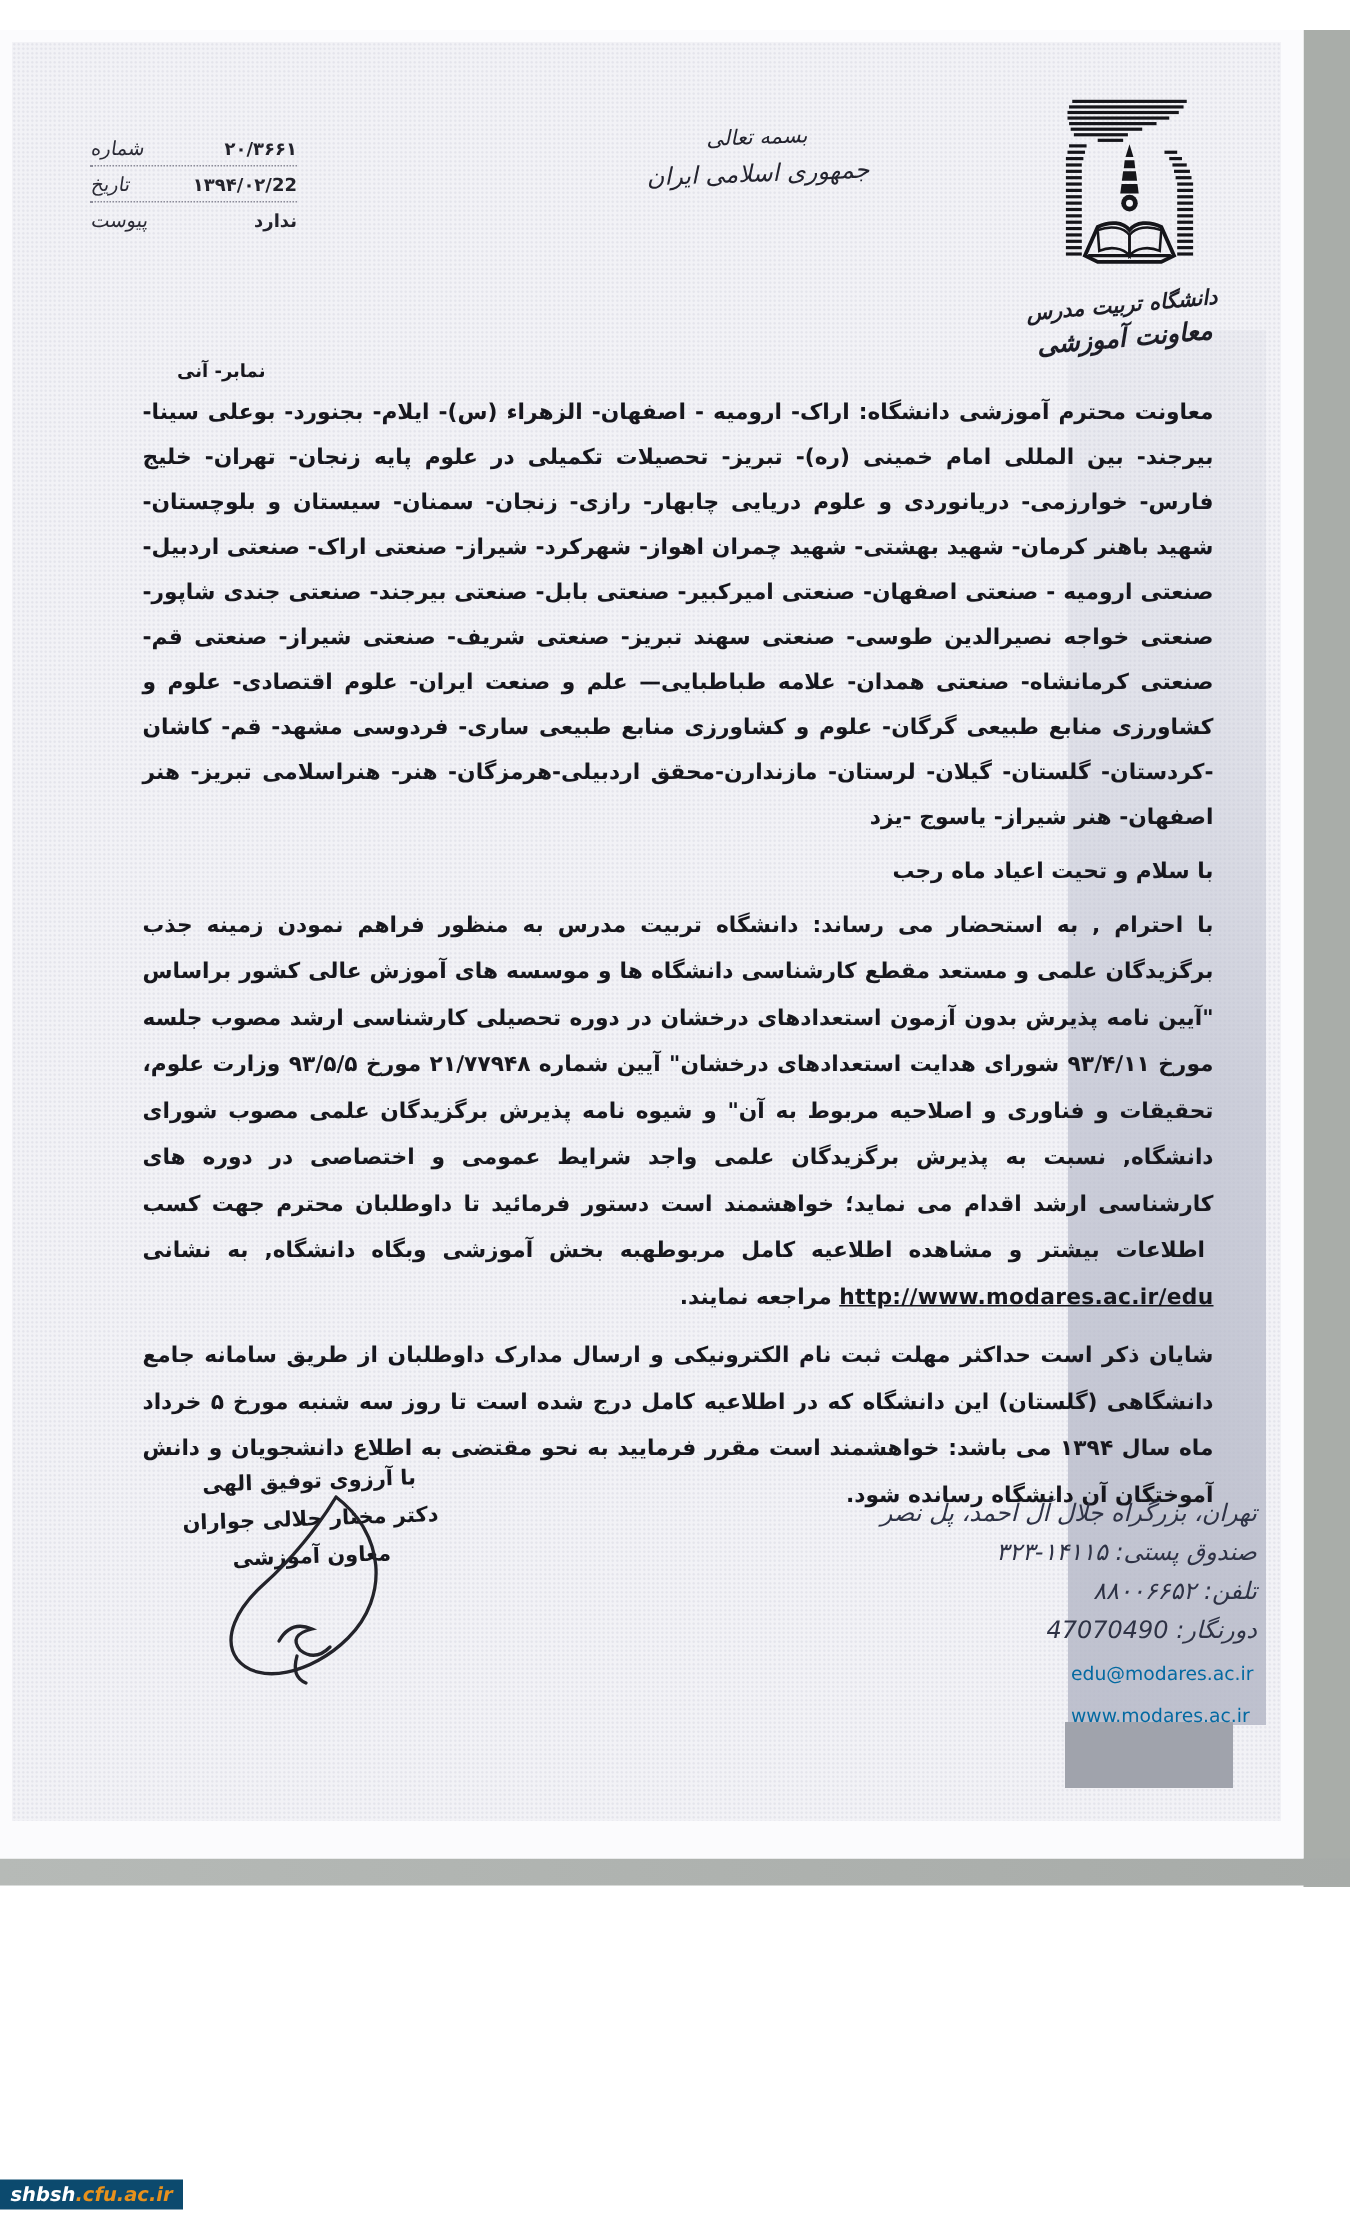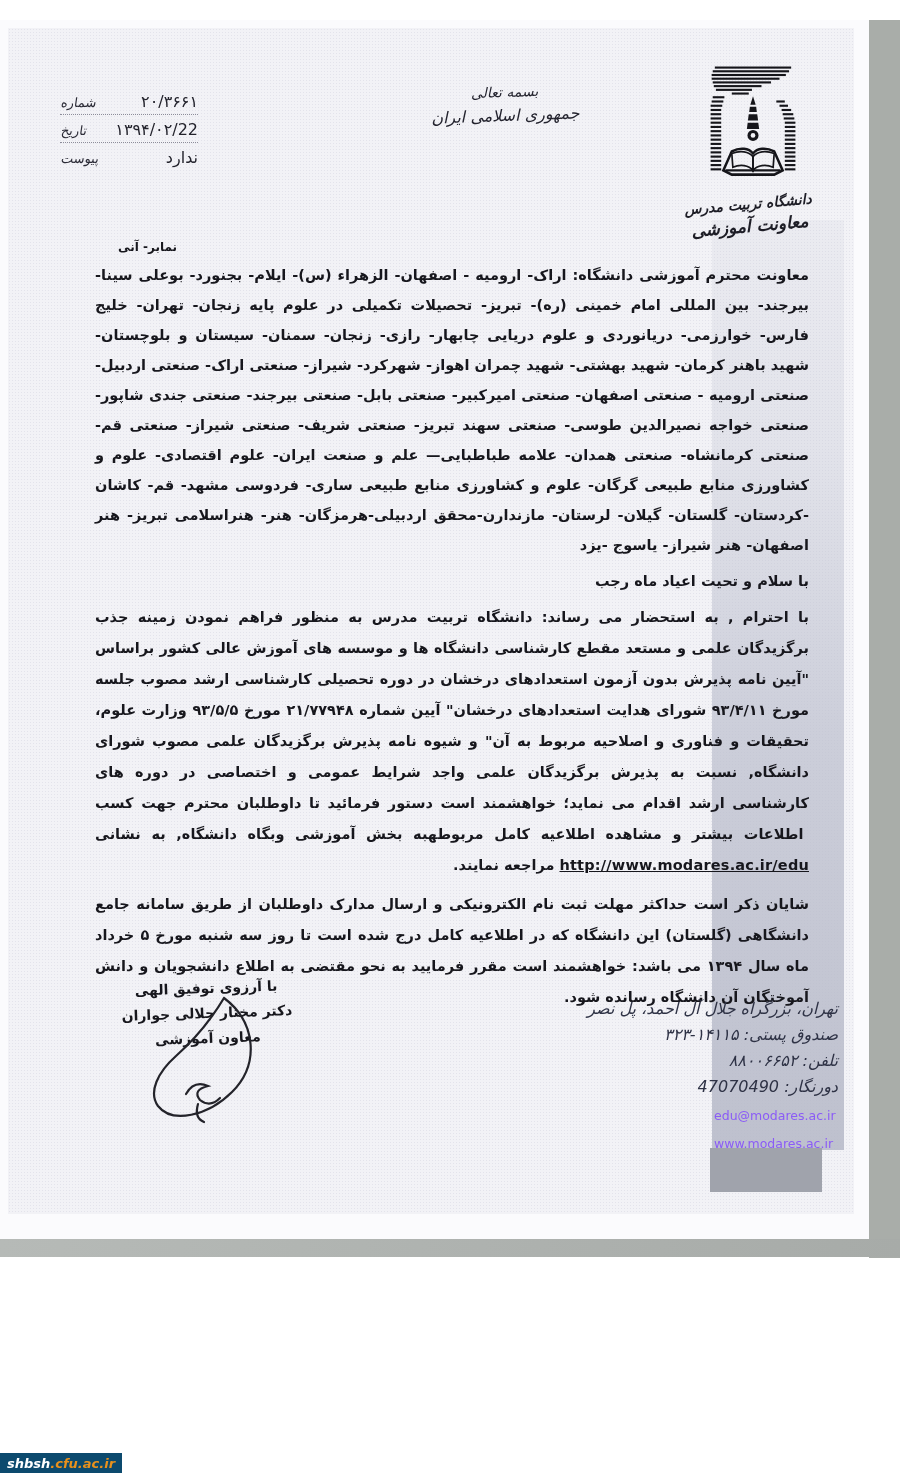--- a/index.html
+++ b/index.html
@@ -26,21 +26,21 @@
       rgba(188,191,206,0.70) 55%,
       rgba(181,184,199,0.85) 100%);}
   .side-band-dark{position:absolute;left:710px;top:1148px;width:112px;height:44px;background:#a0a3ac;}
 
   
   .meta{position:absolute;left:60px;top:90px;width:138px;direction:rtl;color:#23232c;}
   .meta-row{display:flex;align-items:baseline;justify-content:space-between;
             border-bottom:1px dotted #8d8d9a;padding:2px 0 3px;margin-bottom:3px;}
   .meta-row.last{border-bottom:none;}
   .meta-label{font-size:13px;font-style:italic;transform:skewX(6deg);color:#2b2b36;}
-  .meta-value{font-weight:400;font-size:16px;direction:rtl;}
+  .meta-value{font-weight:700;font-size:12px;direction:rtl;}
 
   
   .bismillah{position:absolute;left:390px;top:84px;width:230px;text-align:center;direction:rtl;
              color:#23232e;transform:rotate(-2deg);}
   .bismillah .l1{font-size:14px;font-style:italic;}
   .bismillah .l2{font-size:16px;font-style:italic;margin-top:6px;}
 
   
   .logo{position:absolute;left:700px;top:64px;width:106px;height:128px;}
   .org{position:absolute;left:664px;top:196px;width:170px;text-align:center;direction:rtl;
@@ -60,21 +60,21 @@
   
   .signature{position:absolute;left:102px;top:976px;width:210px;text-align:center;direction:rtl;
              color:#17171d;font-weight:700;font-size:14px;line-height:25px;transform:rotate(-2deg);}
   .scrawl{position:absolute;left:128px;top:992px;width:160px;height:140px;pointer-events:none;}
 
   
   .contact{position:absolute;left:712px;top:996px;width:132px;direction:rtl;text-align:right;
            padding:0 6px 0 2px;box-sizing:border-box;color:#2e3245;}
   .contact .fa-line{font-size:16px;line-height:26px;font-style:italic;white-space:nowrap;}
   .contact .en{direction:ltr;text-align:left;font-style:normal;font-size:12.5px;line-height:24px;
-               color:#8b5cf6;margin-top:4px;white-space:nowrap;}
+               color:#0369a1;margin-top:4px;white-space:nowrap;}
 
   
   .watermark{position:absolute;left:0;top:1453px;height:20px;background:#0c4a6e;display:flex;
              align-items:center;padding:0 7px;font-weight:700;font-style:italic;font-size:13px;}
   .wm-a{color:#ffffff;}
   .wm-b{color:#e8911c;}
 </style>
 </head>
 <body>
 

